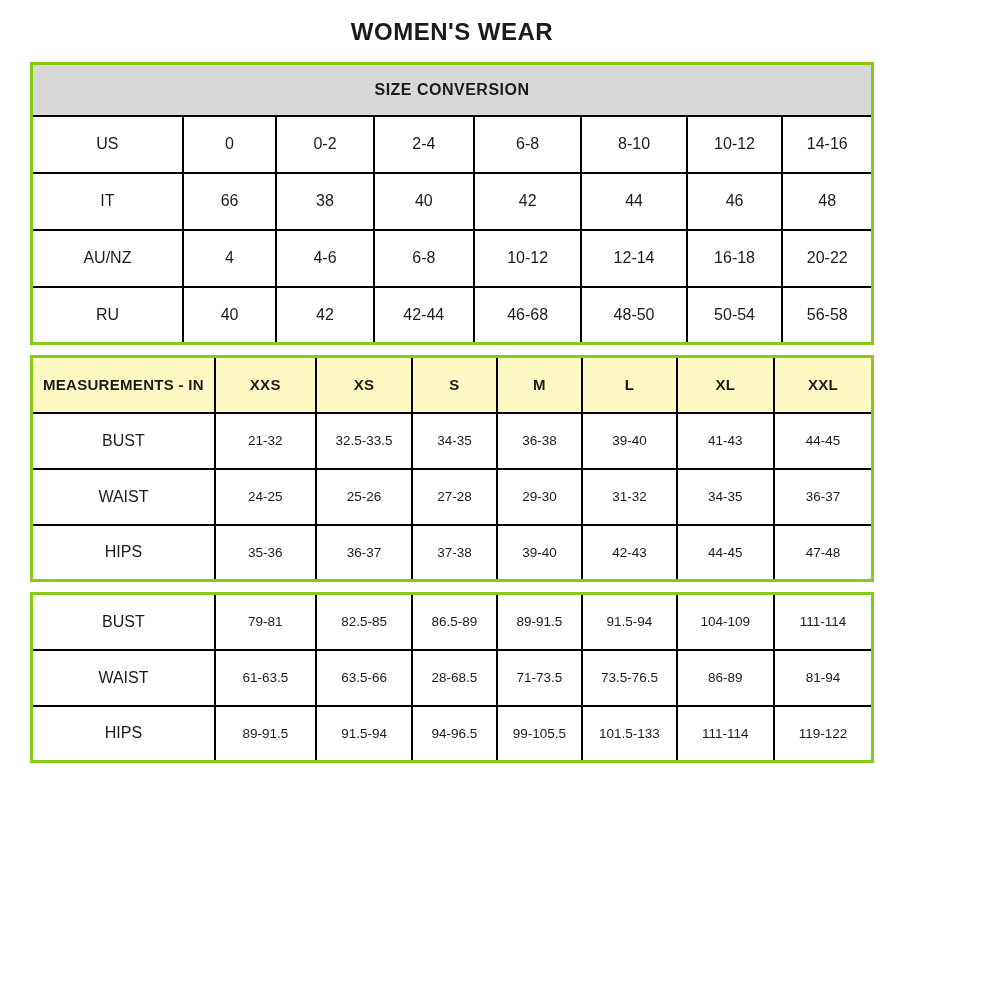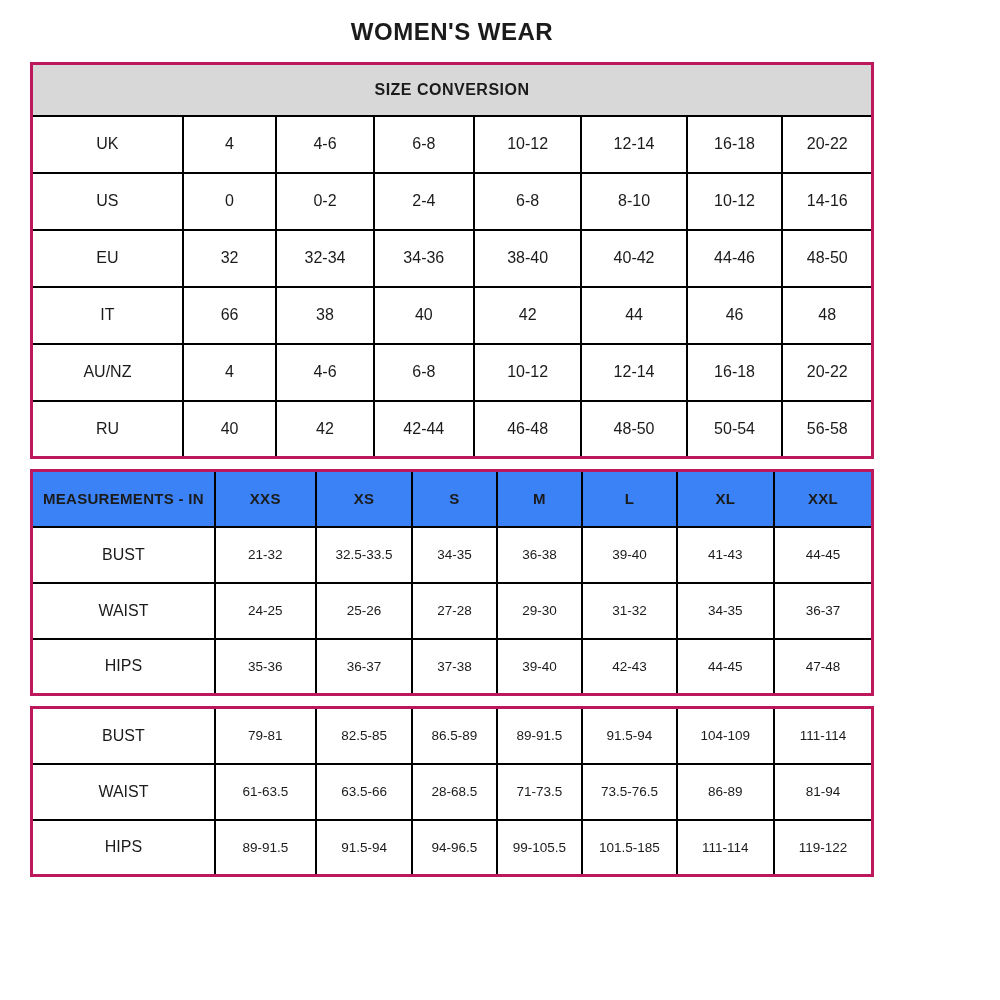--- a/index.html
+++ b/index.html
@@ -19,21 +19,21 @@
     font-size: 24px;
     font-weight: 700;
     letter-spacing: 0.5px;
     color: #1b1b1b;
     margin: 6px 0 16px 0;
   }
   table.tbl {
     width: 100%;
     border-collapse: collapse;
     table-layout: fixed;
-    border: 3px solid #be185d;
+    border: 3px solid #84cc16;
     margin-bottom: 10px;
     background: #fff;
   }
   .tbl td, .tbl th {
     border: 2px solid #000;
     text-align: center;
     vertical-align: middle;
     padding: 0 4px;
     color: #1b1b1b;
   }
@@ -54,21 +54,21 @@
   .t-conv th.rowlabel {
     font-weight: 400;
     font-size: 16px;
   }
   .t-conv td.val {
     font-size: 16px;
     height: 57px;
   }
   
   .t-meas tr.head th {
-    background: #3b82f6;
+    background: #fef9c3;
     font-weight: 700;
     font-size: 15px;
     letter-spacing: 0.3px;
     height: 56px;
   }
   .t-meas th.rowlabel {
     font-weight: 400;
     font-size: 16px;
     margin-top: 36px;
   }
@@ -93,50 +93,30 @@
       <col style="width:12.8%">
       <col style="width:12.5%">
       <col style="width:11.4%">
       <col style="width:10.7%">
     </colgroup>
     <tbody>
         <tr>
           <td colspan="8" class="banner">SIZE CONVERSION</td>
         </tr>
         <tr>
-          <th class="rowlabel">UK</th>
-          <td class="val">4</td>
-          <td class="val">4-6</td>
-          <td class="val">6-8</td>
-          <td class="val">10-12</td>
-          <td class="val">12-14</td>
-          <td class="val">16-18</td>
-          <td class="val">20-22</td>
-        </tr>
-        <tr>
           <th class="rowlabel">US</th>
           <td class="val">0</td>
           <td class="val">0-2</td>
           <td class="val">2-4</td>
           <td class="val">6-8</td>
           <td class="val">8-10</td>
           <td class="val">10-12</td>
           <td class="val">14-16</td>
         </tr>
         <tr>
-          <th class="rowlabel">EU</th>
-          <td class="val">32</td>
-          <td class="val">32-34</td>
-          <td class="val">34-36</td>
-          <td class="val">38-40</td>
-          <td class="val">40-42</td>
-          <td class="val">44-46</td>
-          <td class="val">48-50</td>
-        </tr>
-        <tr>
           <th class="rowlabel">IT</th>
           <td class="val">66</td>
           <td class="val">38</td>
           <td class="val">40</td>
           <td class="val">42</td>
           <td class="val">44</td>
           <td class="val">46</td>
           <td class="val">48</td>
         </tr>
         <tr>
@@ -147,21 +127,21 @@
           <td class="val">10-12</td>
           <td class="val">12-14</td>
           <td class="val">16-18</td>
           <td class="val">20-22</td>
         </tr>
         <tr>
           <th class="rowlabel">RU</th>
           <td class="val">40</td>
           <td class="val">42</td>
           <td class="val">42-44</td>
-          <td class="val">46-48</td>
+          <td class="val">46-68</td>
           <td class="val">48-50</td>
           <td class="val">50-54</td>
           <td class="val">56-58</td>
         </tr>
       </tbody>
   </table>
 
   <table class="tbl t-meas">
     <colgroup>
       <col style="width:21.8%">
@@ -248,20 +228,20 @@
           <td class="val">73.5-76.5</td>
           <td class="val">86-89</td>
           <td class="val">81-94</td>
         </tr>
         <tr>
           <th class="rowlabel">HIPS</th>
           <td class="val">89-91.5</td>
           <td class="val">91.5-94</td>
           <td class="val">94-96.5</td>
           <td class="val">99-105.5</td>
-          <td class="val">101.5-185</td>
+          <td class="val">101.5-133</td>
           <td class="val">111-114</td>
           <td class="val">119-122</td>
         </tr>
       </tbody>
   </table>
 
 </div>
 
 </body></html>

